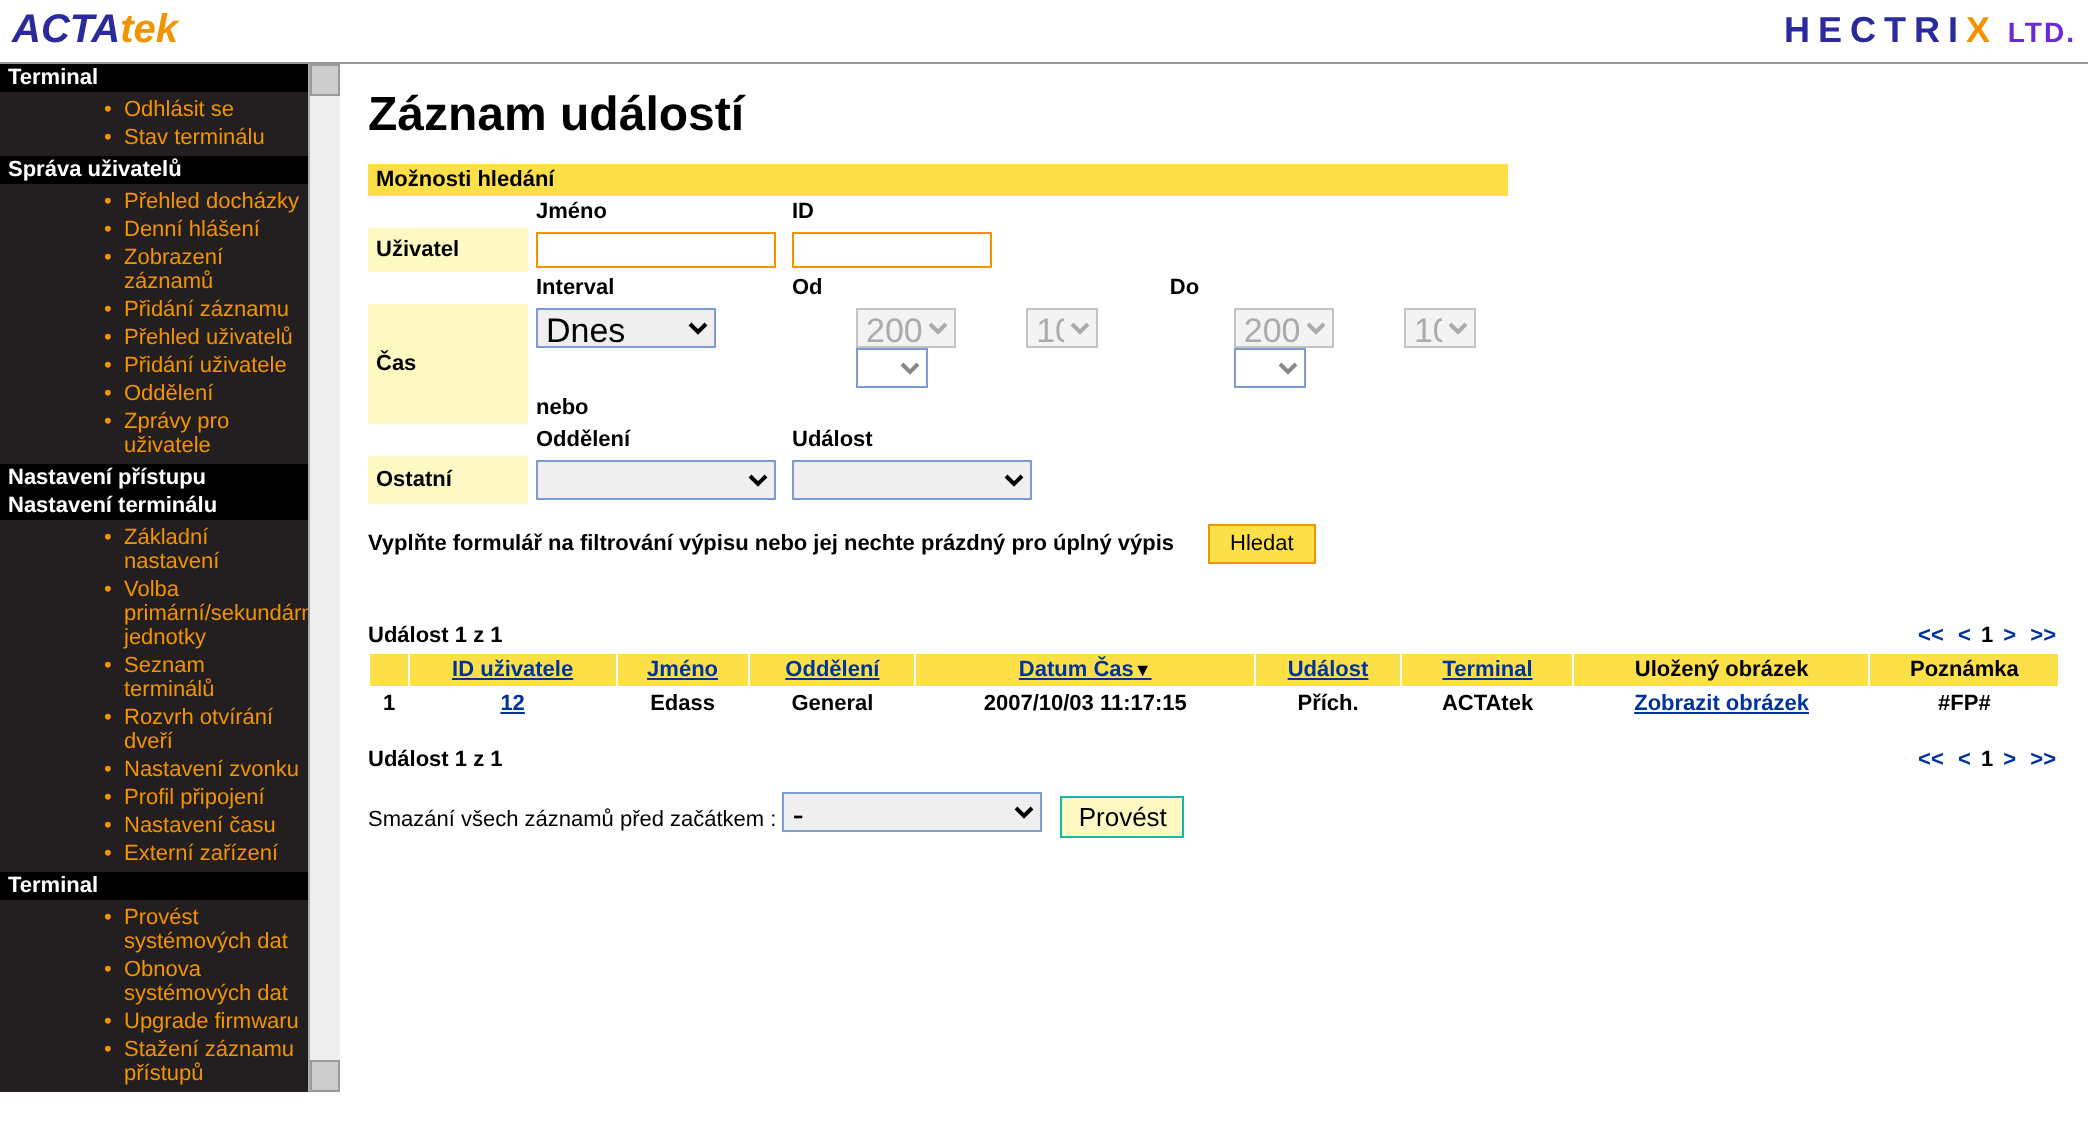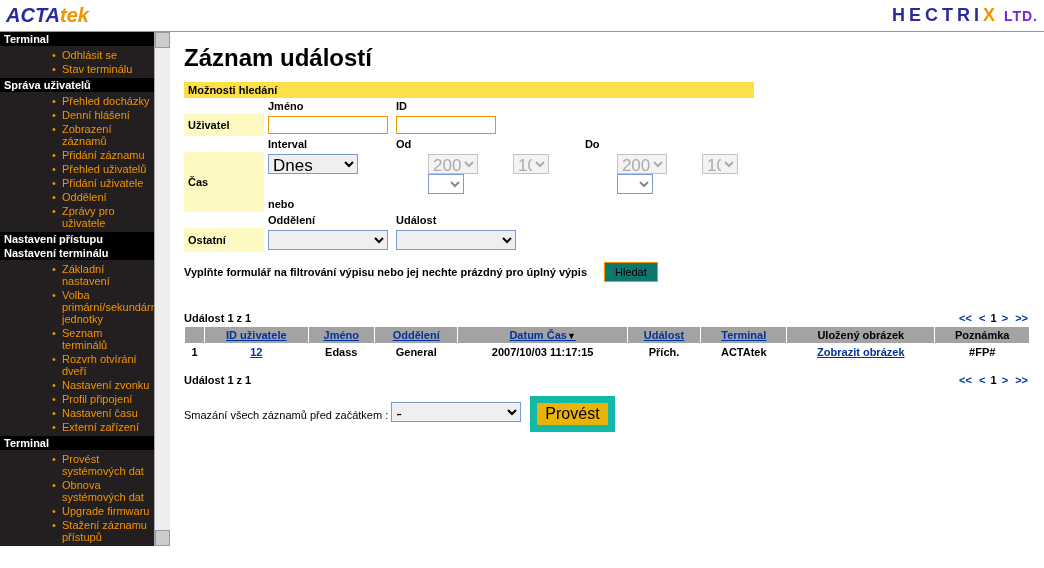--- a/index.html
+++ b/index.html
@@ -37,32 +37,32 @@
   .form-table .hdr { font-weight: bold; }
   input[type=text] { border: 1px solid #f29400; height: 18px; font-size: 11px; }
   select { font-size: 17px; height: 20px; }
   .interval-sel { width: 90px; border: 1px solid #7a9cd3; }
   .date-sel { width: 50px; border: 1px solid #aaa; background: #eee; color: #888; margin-left: 32px; }
   .date-sel.sm { width: 36px; }
   .date-sel.blank { width: 36px; border: 1px solid #7a9cd3; background: #fff; }
   .dep-sel { width: 120px; border: 1px solid #7a9cd3; }
   .hint-row { display: flex; align-items: center; margin-top: 10px; }
   .hint-row .hint { font-weight: bold; font-size: 11px; width: 420px; }
-  .hint-row button { border: 1px solid #f29400; background: #0f766e; padding: 3px 10px; font-size: 11px; }
+  .hint-row button { border: 1px solid #f29400; background: #fde047; padding: 3px 10px; font-size: 11px; }
   .result-head { font-weight: bold; margin-top: 30px; display: flex; }
   .pager { margin-left: auto; font-weight: bold; }
   .pager a { color: #003399; text-decoration: none; margin: 0 2px; }
   .result-table { width: 100%; border-collapse: collapse; margin-top: 2px; }
-  .result-table th { background: #a3a3a3; font-weight: bold; padding: 2px 4px; border: 1px solid #fff; text-align: center; }
+  .result-table th { background: #fde047; font-weight: bold; padding: 2px 4px; border: 1px solid #fff; text-align: center; }
   .result-table th a { color: #003399; text-decoration: underline; }
   .result-table td { padding: 2px 6px; text-align: center; font-weight: bold; }
   .result-table td a { color: #003399; text-decoration: underline; font-weight: bold; text-align: right; }
   .delete-row { margin-top: 10px; }
   .delete-row select { width: 130px; border: 1px solid #7a9cd3; }
-  .delete-row button { border: 7px solid #14b8a6; background: #eab308; padding: 2px 8px; font-size: 16px; margin-left: 6px; }
+  .delete-row button { border: 1px solid #14b8a6; background: #fef9c3; padding: 2px 8px; font-size: 13px; margin-left: 6px; }
   .footer { text-align: right; font-size: 10px; color: #666; margin-top: 30px; }
   .footer a { color: #003399; font-weight: bold; }
   .sort-arrow { font-size: 9px; color: #000; }
 </style>
 </head>
 <body>
 
 <div class="page">
   <div class="topbar">
     <span class="logo">

